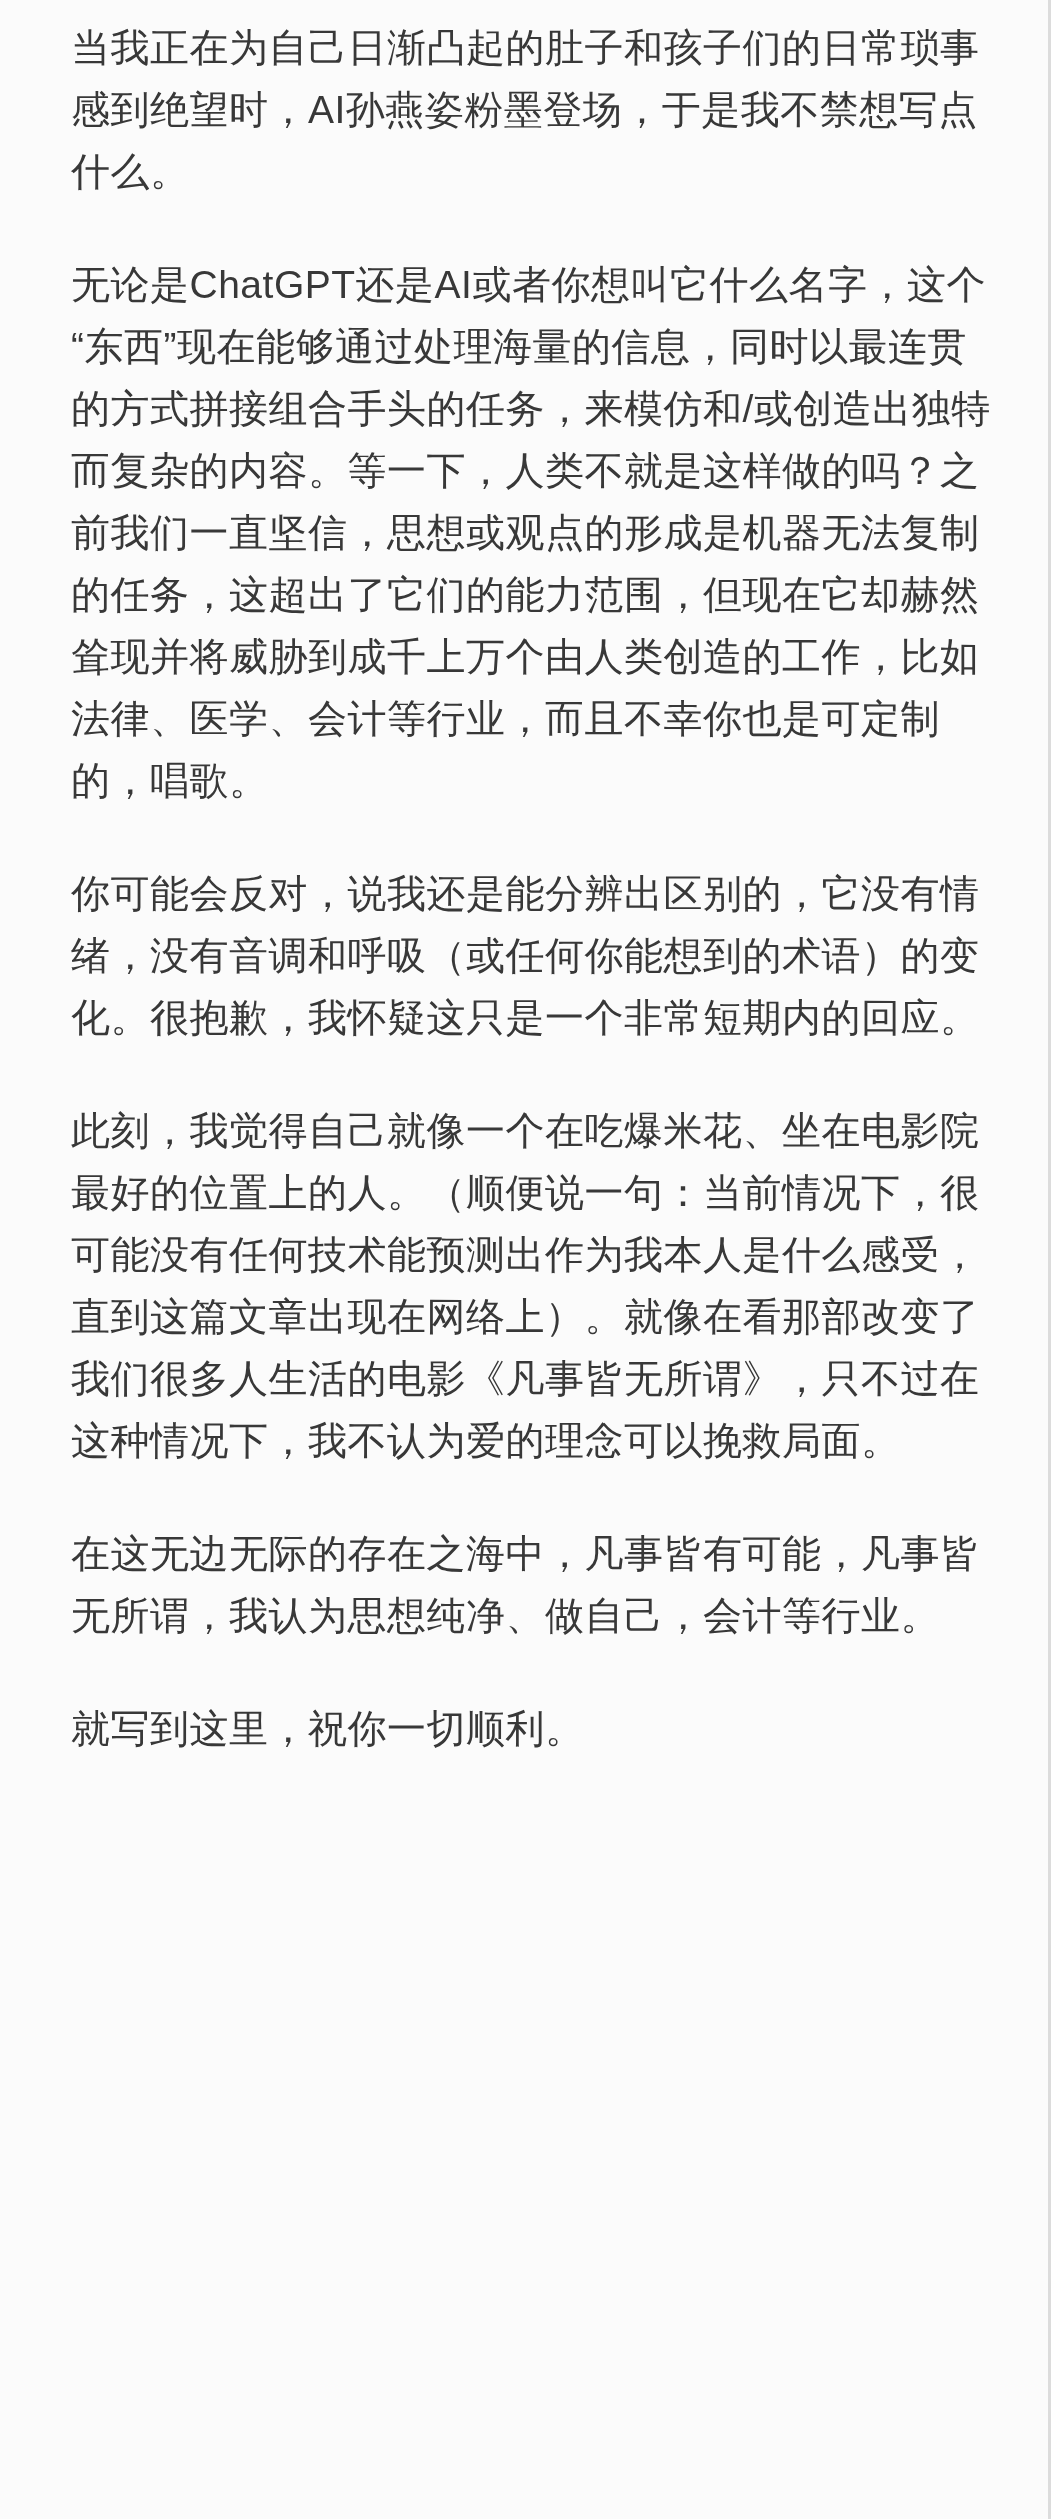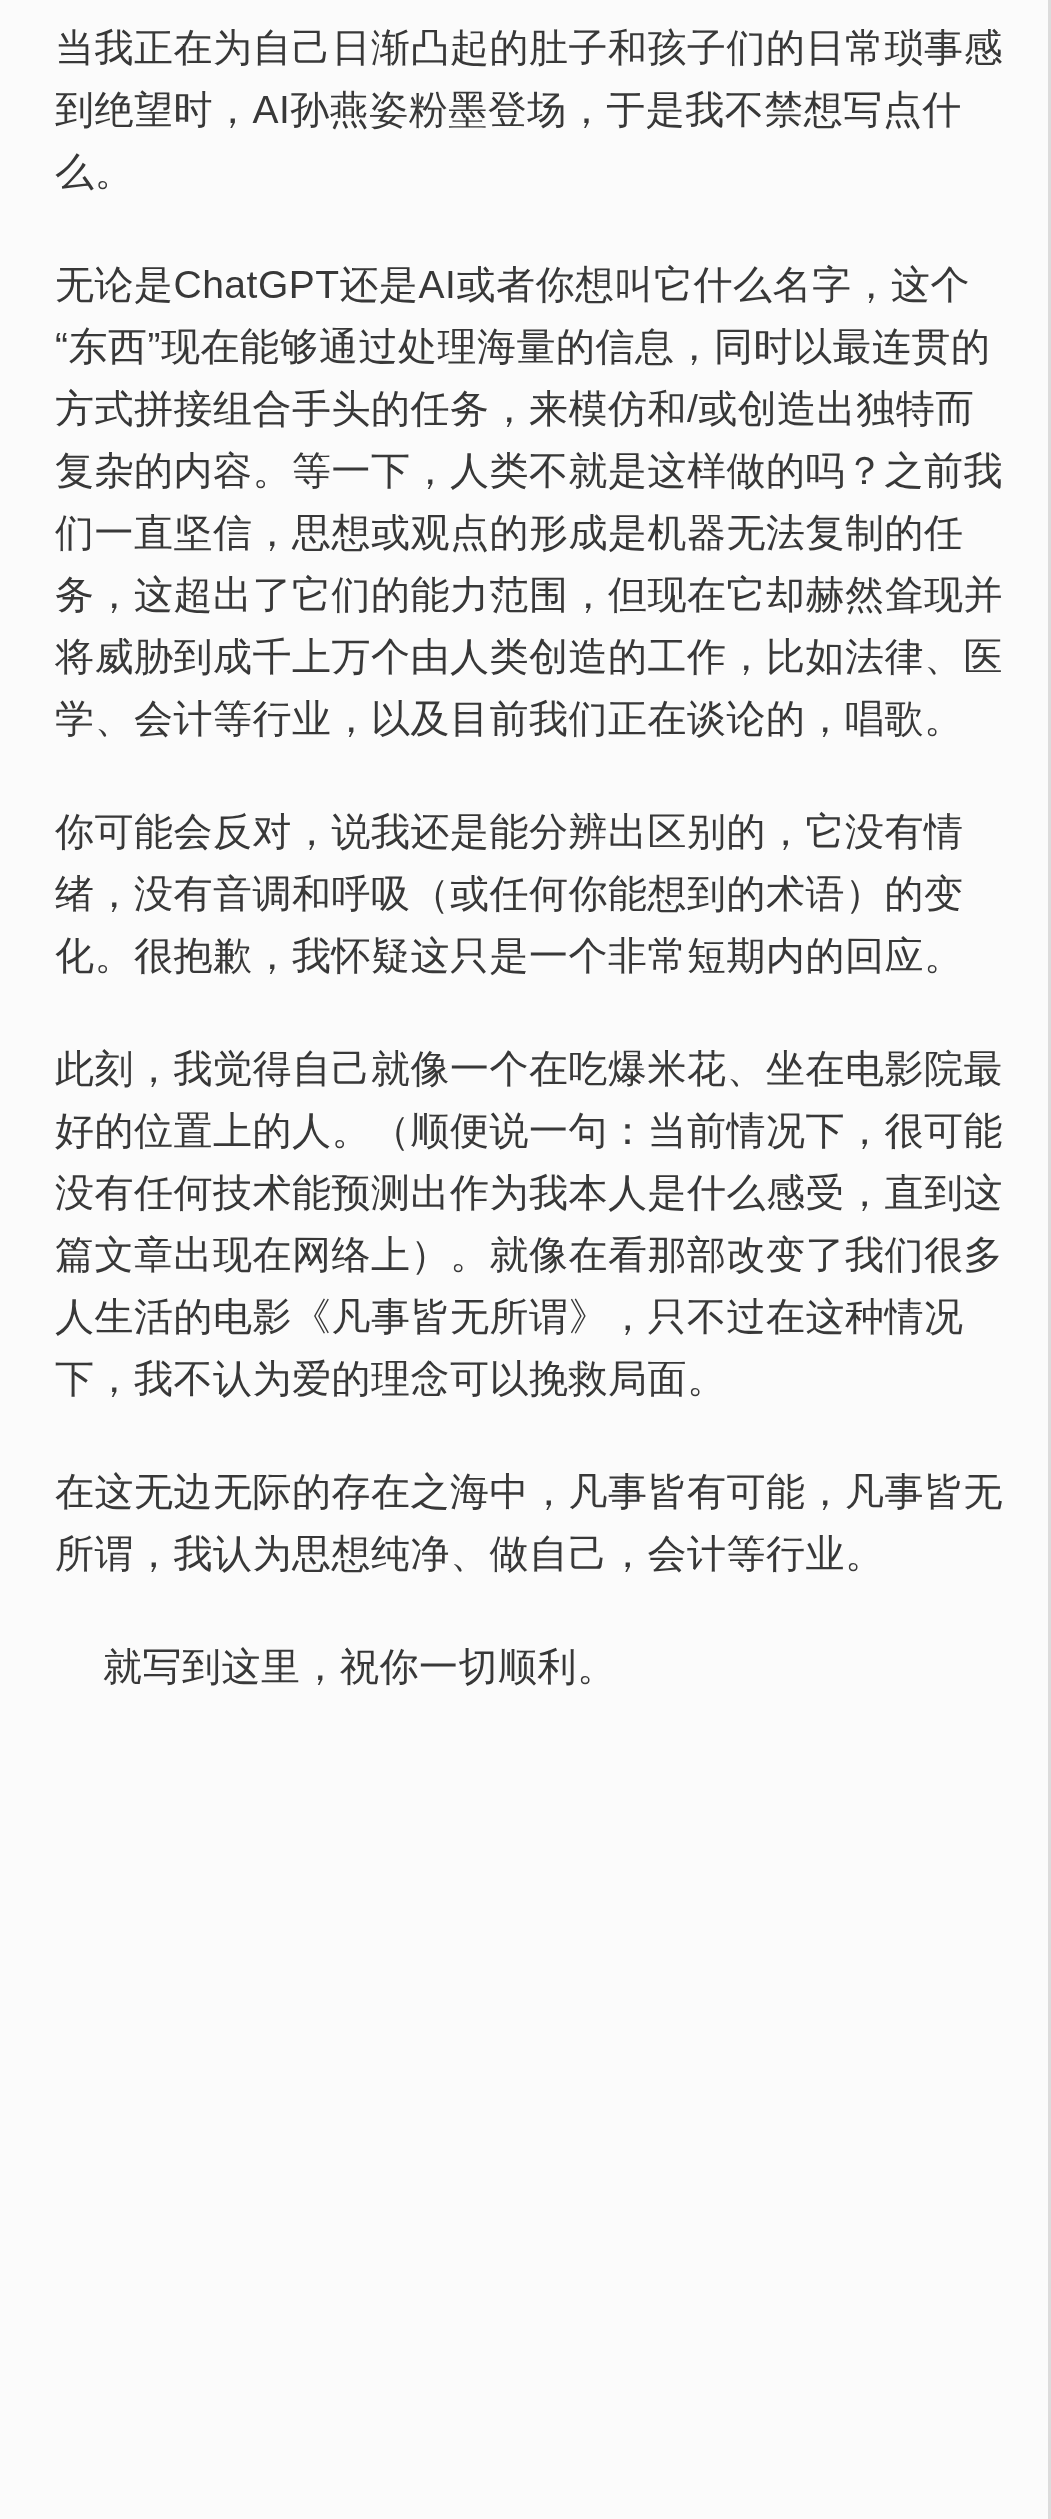--- a/index.html
+++ b/index.html
@@ -10,50 +10,49 @@
     width: 1051px;
     height: 2519px;
     background: #fbfbfb;
     overflow: hidden;
     position: relative;
     font-family: "Liberation Sans", "DejaVu Sans", sans-serif;
   }
   .article {
     box-sizing: border-box;
     width: 1051px;
-    padding: 17px 46px 0 55px;
+    padding: 17px 46px 0 71px;
     color: #383838;
     font-size: 39px;
     line-height: 62px;
     letter-spacing: 0.5px;
     text-align: left;
     word-break: break-all;
     font-weight: 400;
   }
   .article p {
     margin: 0 0 51px 0;
   }
   .article p:last-child {
     margin-bottom: 0;
-    margin-left: 48px;
   }
   .edge-right {
     position: absolute;
     top: 0;
     right: 0;
     width: 3px;
     height: 2519px;
     background: #dcdcdc;
   }
 </style>
 </head>
 <body>
 
 <div class="article">
   <p>当我正在为自己日渐凸起的肚子和孩子们的日常琐事感到绝望时，AI孙燕姿粉墨登场，于是我不禁想写点什么。</p>
-  <p>无论是ChatGPT还是AI或者你想叫它什么名字，这个“东西”现在能够通过处理海量的信息，同时以最连贯的方式拼接组合手头的任务，来模仿和/或创造出独特而复杂的内容。等一下，人类不就是这样做的吗？之前我们一直坚信，思想或观点的形成是机器无法复制的任务，这超出了它们的能力范围，但现在它却赫然耸现并将威胁到成千上万个由人类创造的工作，比如法律、医学、会计等行业，以及目前我们正在谈论的，唱歌。</p>
+  <p>无论是ChatGPT还是AI或者你想叫它什么名字，这个“东西”现在能够通过处理海量的信息，同时以最连贯的方式拼接组合手头的任务，来模仿和/或创造出独特而复杂的内容。等一下，人类不就是这样做的吗？之前我们一直坚信，思想或观点的形成是机器无法复制的任务，这超出了它们的能力范围，但现在它却赫然耸现并将威胁到成千上万个由人类创造的工作，比如法律、医学、会计等行业，而且不幸你也是可定制的，唱歌。</p>
   <p>你可能会反对，说我还是能分辨出区别的，它没有情绪，没有音调和呼吸（或任何你能想到的术语）的变化。很抱歉，我怀疑这只是一个非常短期内的回应。</p>
   <p>此刻，我觉得自己就像一个在吃爆米花、坐在电影院最好的位置上的人。（顺便说一句：当前情况下，很可能没有任何技术能预测出作为我本人是什么感受，直到这篇文章出现在网络上）。就像在看那部改变了我们很多人生活的电影《凡事皆无所谓》，只不过在这种情况下，我不认为爱的理念可以挽救局面。</p>
   <p>在这无边无际的存在之海中，凡事皆有可能，凡事皆无所谓，我认为思想纯净、做自己，会计等行业。</p>
   <p>就写到这里，祝你一切顺利。</p>
 </div>
 
 <div class="edge-right"></div>
 
 </body></html>

